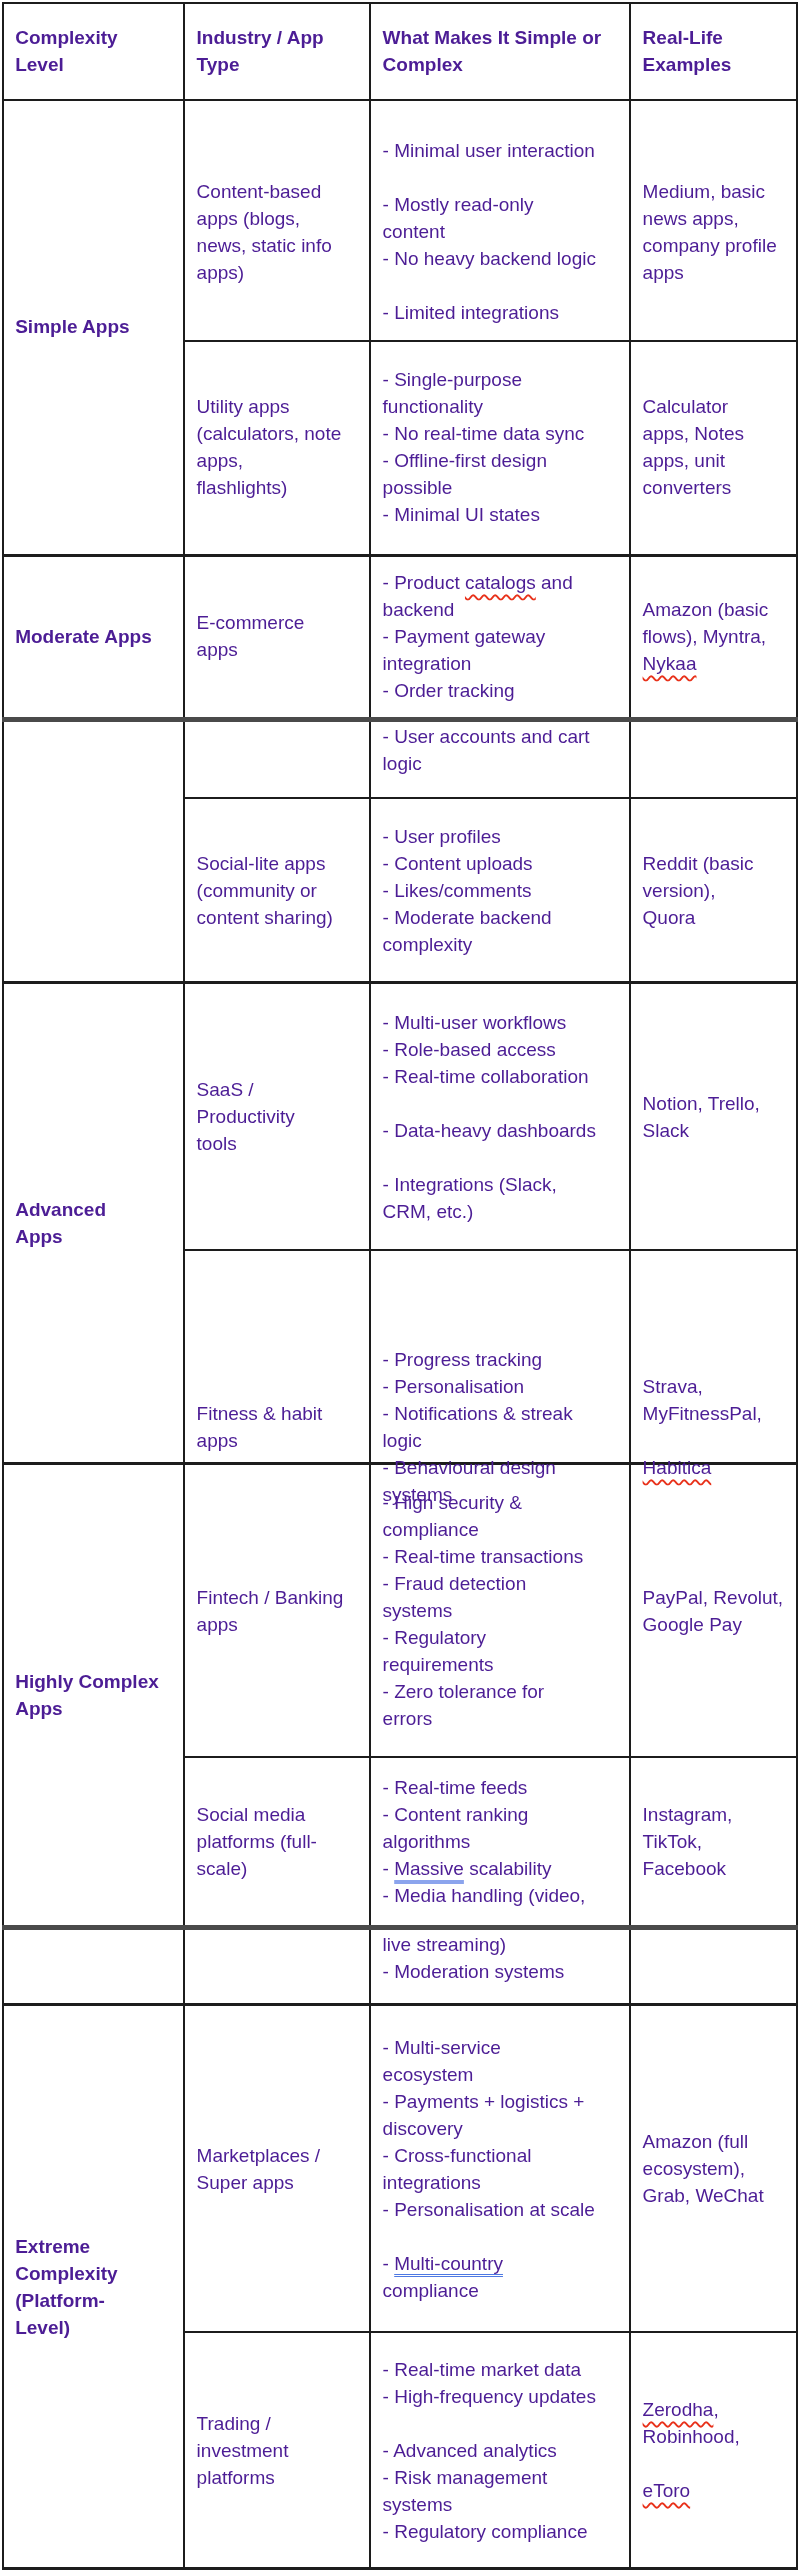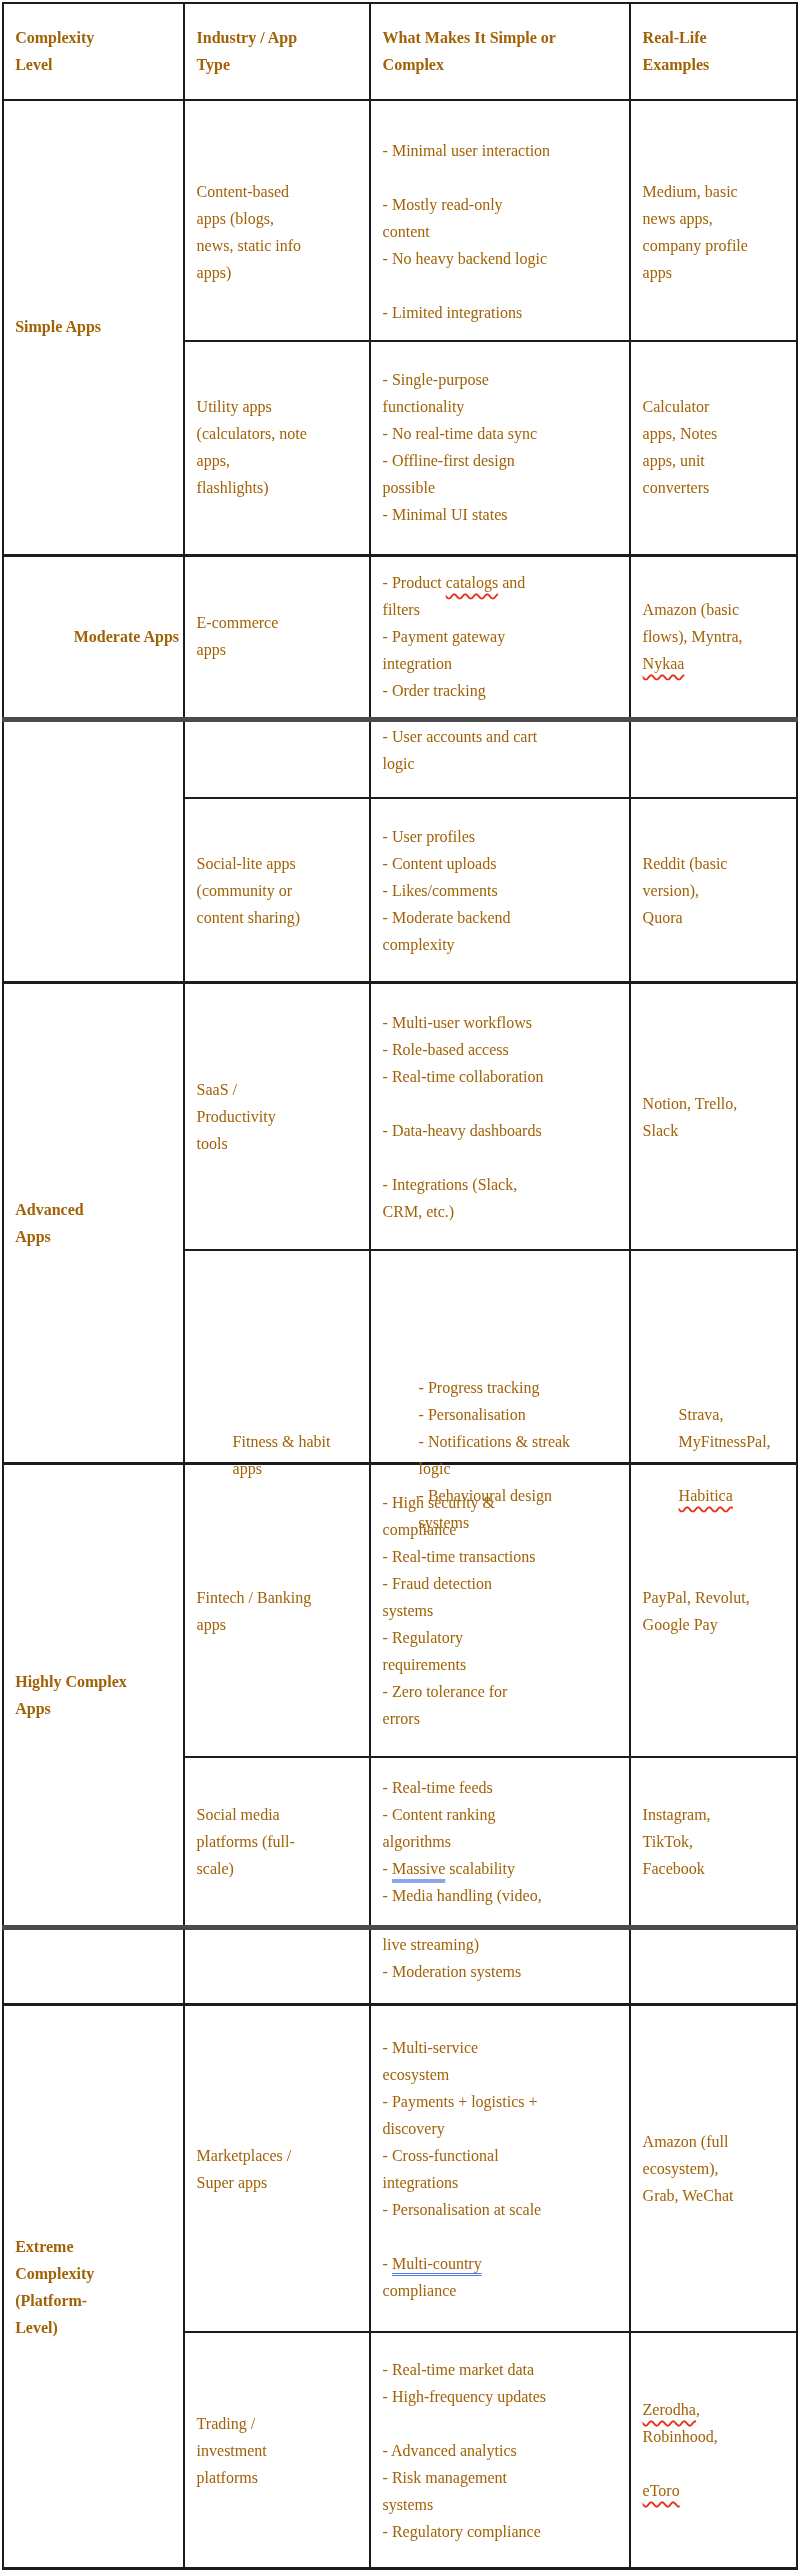--- a/index.html
+++ b/index.html
@@ -1,18 +1,18 @@
 <!DOCTYPE html>
 <html style="font-size:14.3px"><head>
 <meta charset="utf-8">
 <style>
   html,body{margin:0;padding:0;background:#ffffff;}
   .page{
     position:relative;width:804px;height:2576px;background:#ffffff;
-    font-family:Liberation Serif, serif;color:#a16207;font-size:16px;
+    font-family:Liberation Sans, sans-serif;color:#4c1d95;font-size:19px;
     overflow:hidden;
   }
   
   .vl{position:absolute;top:1.8px;height:2568px;width:1.8px;background:#1c1c1c;}
   .hl{position:absolute;height:1.8px;background:#1c1c1c;}
   .hl.sec{height:2.7px;}
   .hl.split{height:4.5px;background:#4a4a4a;}
   
   .cell{
     position:absolute;display:flex;flex-direction:column;justify-content:center;
@@ -27,29 +27,29 @@
   .c3{left:371px;width:258px;}
   .c4{left:631px;width:165px;}
   
   .rh {top:3.6px;height:95px;}
   .r1 {top:112px;height:239px;}
   .r2 {top:341px;height:212px;}
   .r3 {top:556px;height:160px;}
   .r3b{top:721px;height:76px;}
   .r4 {top:799px;height:182px;}
   .r5 {top:984px;height:265px;}
-  .r6 {top:1321px;height:267px;margin-left:36px;}
+  .r6 {top:1293px;height:267px;}
   .r7 {top:1465px;height:291px;}
   .r8 {top:1758px;height:167px;}
   .r8b{top:1929px;height:74px;}
   .r9 {top:2006px;height:325px;}
   .r10{top:2333px;height:234px;}
   
   .sec-simple  {top:100px;height:453px;border-radius:32px;}
-  .sec-moderate{top:556px;height:160px;align-items:flex-end;}
+  .sec-moderate{top:556px;height:160px;}
   .sec-empty1  {top:721px;height:260px;}
   .sec-advanced{top:984px;height:478px;}
   .sec-highly  {top:1465px;height:460px;}
   .sec-empty2  {top:1929px;height:74px;}
   .sec-extreme {top:2006px;height:561px;}
   
   .u-red{
     text-decoration-line:underline;text-decoration-style:wavy;
     text-decoration-color:#e8311a;text-decoration-thickness:1.8px;text-underline-offset:4.5px;
   }
@@ -170,21 +170,21 @@
     <div class="ln">apps, unit</div>
     <div class="ln">converters</div>
   </div>
 
   <div class="cell c2 r3">
     <div class="ln">E-commerce</div>
     <div class="ln">apps</div>
   </div>
   <div class="cell c3 r3">
     <div class="ln"><span>- Product </span><span class="u-red">catalogs</span><span> and</span></div>
-    <div class="ln">filters</div>
+    <div class="ln">backend</div>
     <div class="ln">- Payment gateway</div>
     <div class="ln">integration</div>
     <div class="ln">- Order tracking</div>
   </div>
   <div class="cell c4 r3">
     <div class="ln">Amazon (basic</div>
     <div class="ln">flows), Myntra,</div>
     <div class="ln"><span></span><span class="u-red">Nykaa</span><span></span></div>
   </div>
 

